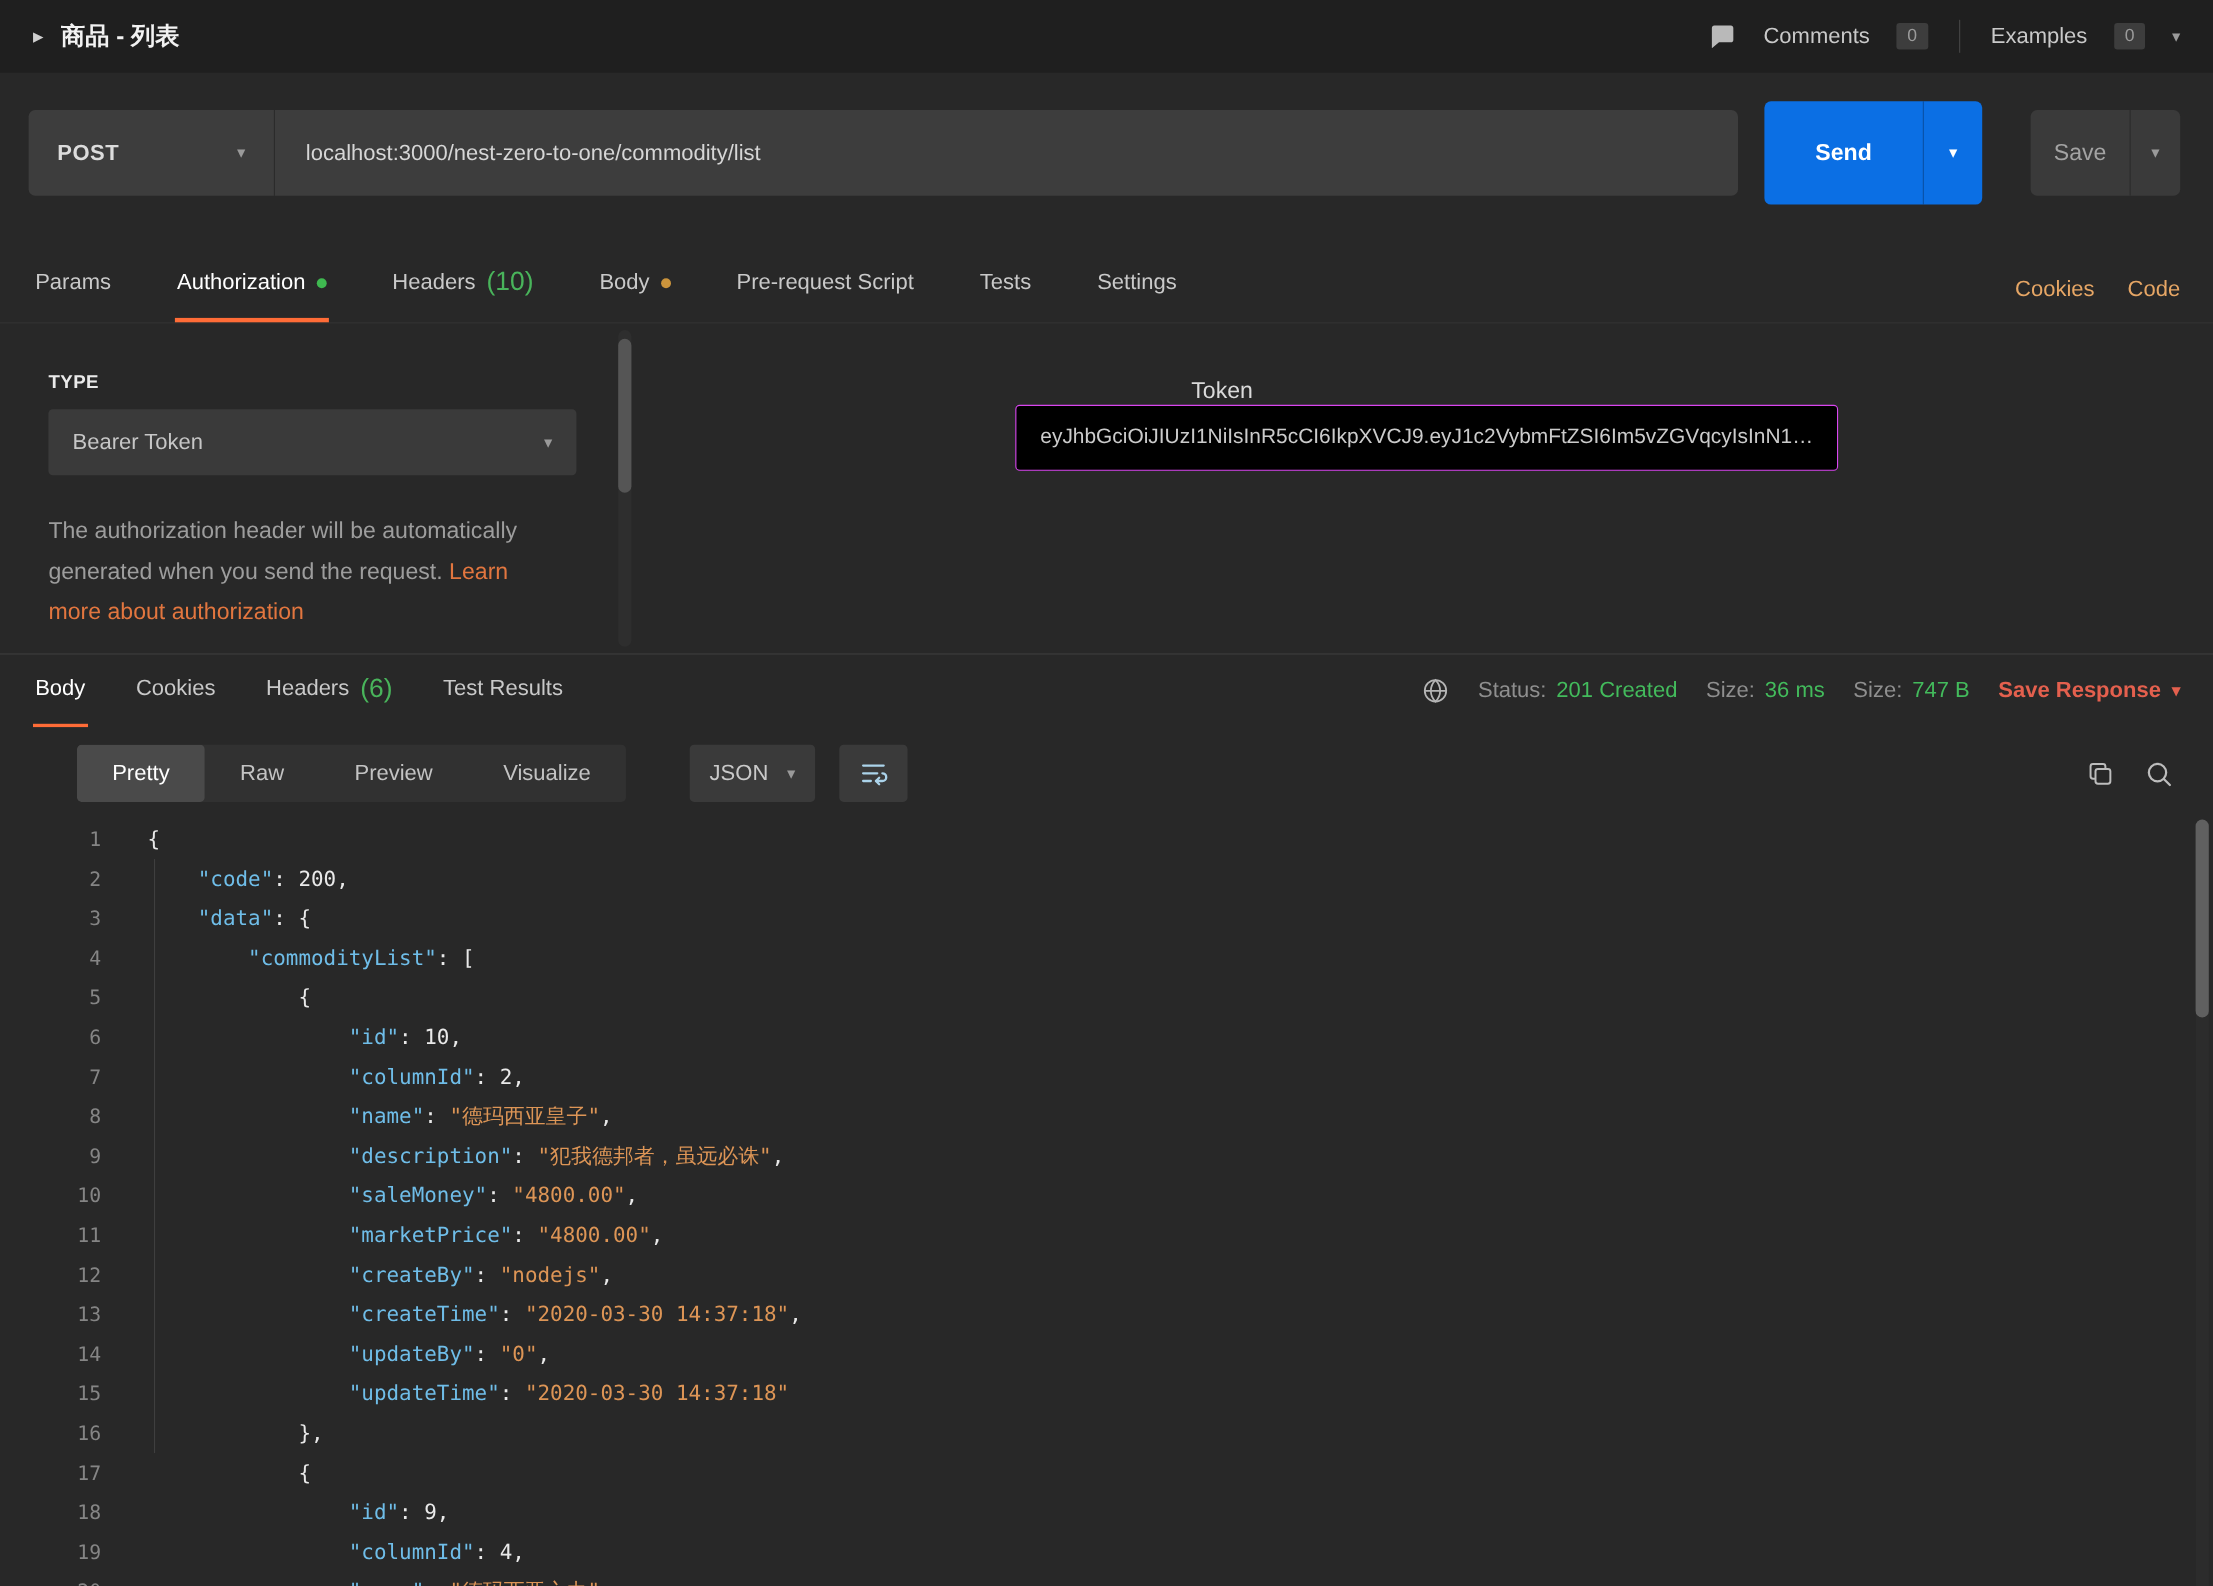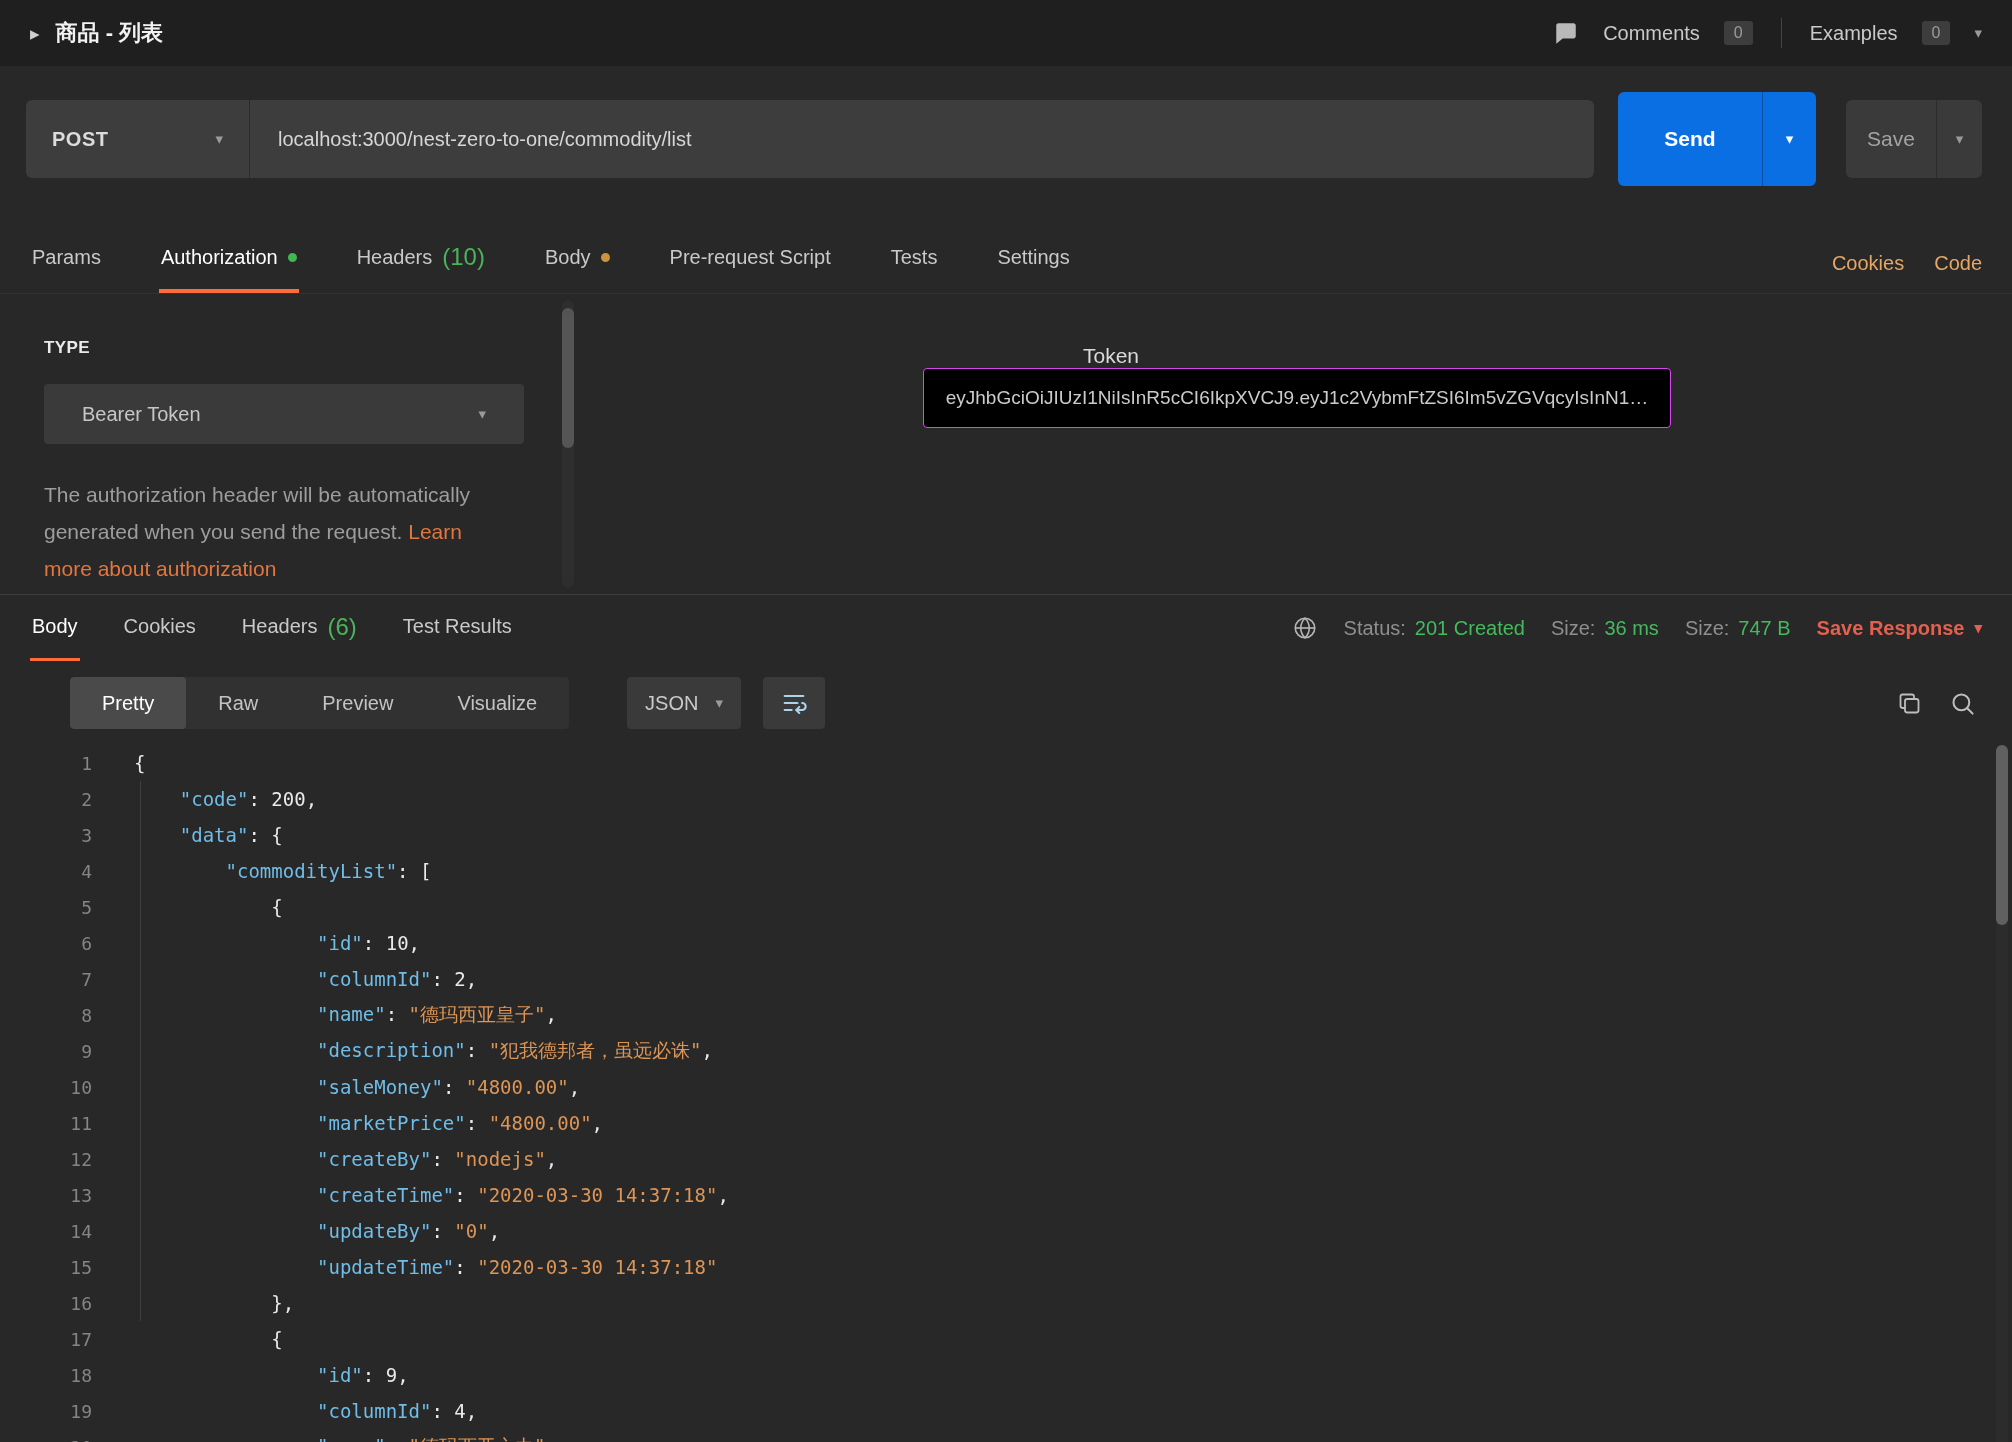--- a/index.html
+++ b/index.html
@@ -23,41 +23,41 @@
 
   
   .request-row { display:flex; align-items:center; padding:26px 30px 15px 26px; gap:24px; }
   .url-group { flex:1; display:flex; background:#3d3d3d; border-radius:6px; height:78px; align-items:stretch; }
   .method-select { width:224px; display:flex; align-items:center; justify-content:space-between; padding:0 26px; border-right:1px solid #2b2b2b; cursor:pointer; }
   .method-label { color:#dcdcdc; font-size:20px; font-weight:600; letter-spacing:.5px; }
   .url-input { flex:1; background:transparent; border:none; outline:none; color:#d6d6d6; font-size:20px; padding:0 28px; font-family:inherit; }
   .send-btn { width:198px; height:94px; background:#0b6fe4; border-radius:6px; display:flex; align-items:stretch; cursor:pointer; overflow:hidden; }
   .send-label { flex:1; display:flex; align-items:center; justify-content:center; color:#fff; font-size:21px; font-weight:600; }
   .send-chev { width:54px; display:flex; align-items:center; justify-content:center; border-left:1px solid rgba(0,0,0,.28); color:#fff; font-size:15px; }
-  .save-btn { width:136px; height:78px; background:#3a3a3a; border-radius:6px; display:flex; align-items:stretch; margin-left:6px; cursor:pointer; overflow:hidden; }
+  .save-btn { width:136px; height:78px; background:#3a3a3a; border-radius:6px; display:flex; align-items:stretch; margin-left:20px; cursor:pointer; overflow:hidden; }
   .save-label { flex:1; display:flex; align-items:center; justify-content:center; color:#a3a3a3; font-size:21px; }
   .save-chev { width:46px; display:flex; align-items:center; justify-content:center; border-left:1px solid #2c2c2c; color:#9a9a9a; font-size:15px; }
 
   
   .tabs-row { display:flex; justify-content:space-between; align-items:flex-end; padding:0 30px; margin-top:28px; border-bottom:1px solid #323232; }
   .tabs-left { display:flex; }
   .tab { display:flex; align-items:center; gap:10px; padding:14px 2px 18px; margin-right:56px; font-size:20px; color:#c9c9c9; cursor:pointer; border-bottom:4px solid transparent; }
   .tab.active { color:#fff; border-bottom-color:#ff6c37; }
   .dot { width:9px; height:9px; border-radius:50%; display:inline-block; }
   .dot.green { background:#3fb950; }
   .dot.amber { background:#cb943c; }
   .count { color:#49b45b; font-size:24px; }
   .tabs-right { display:flex; gap:30px; padding-bottom:18px; }
   .link { color:#e6a665; font-size:20px; cursor:pointer; }
 
   
   .auth-section { display:flex; height:300px; position:relative; }
   .auth-left { width:562px; padding:44px 38px 0 44px; overflow:hidden; }
   .type-label { font-size:17px; font-weight:bold; color:#eaeaea; letter-spacing:.4px; }
-  .type-select { margin-top:26px; height:60px; background:#3a3a3a; border-radius:4px; display:flex; align-items:center; justify-content:space-between; padding:0 38px; cursor:pointer; }
+  .type-select { margin-top:14px; height:60px; background:#3a3a3a; border-radius:4px; display:flex; align-items:center; justify-content:space-between; padding:0 22px; cursor:pointer; }
   .type-value { color:#c6c6c6; font-size:20px; }
   .auth-desc { margin:32px 0 0; width:452px; font-size:21px; line-height:37px; color:#9d9d9d; }
   .learn-link { color:#e2763f; cursor:pointer; text-decoration:none; }
   .auth-scrollbar { width:12px; background:#2e2e2e; border-radius:6px; margin:6px 0; flex:none; }
   .auth-scrollbar .thumb { width:12px; height:140px; background:#555; border-radius:6px; margin-top:8px; }
   .auth-right { flex:1; padding:50px 56px 0 64px; }
   .form-row { display:flex; align-items:center;flex-direction:column; }
   .form-label { width:428px; font-size:21px; color:#dadada; flex:none; }
   .token-input { flex:1; height:60px; background:#000000; border:1px solid #d946ef; border-radius:4px; padding:0 22px; line-height:58px; font-size:19px; color:#cbcbcb; white-space:nowrap; overflow:hidden; cursor:text; }
 

